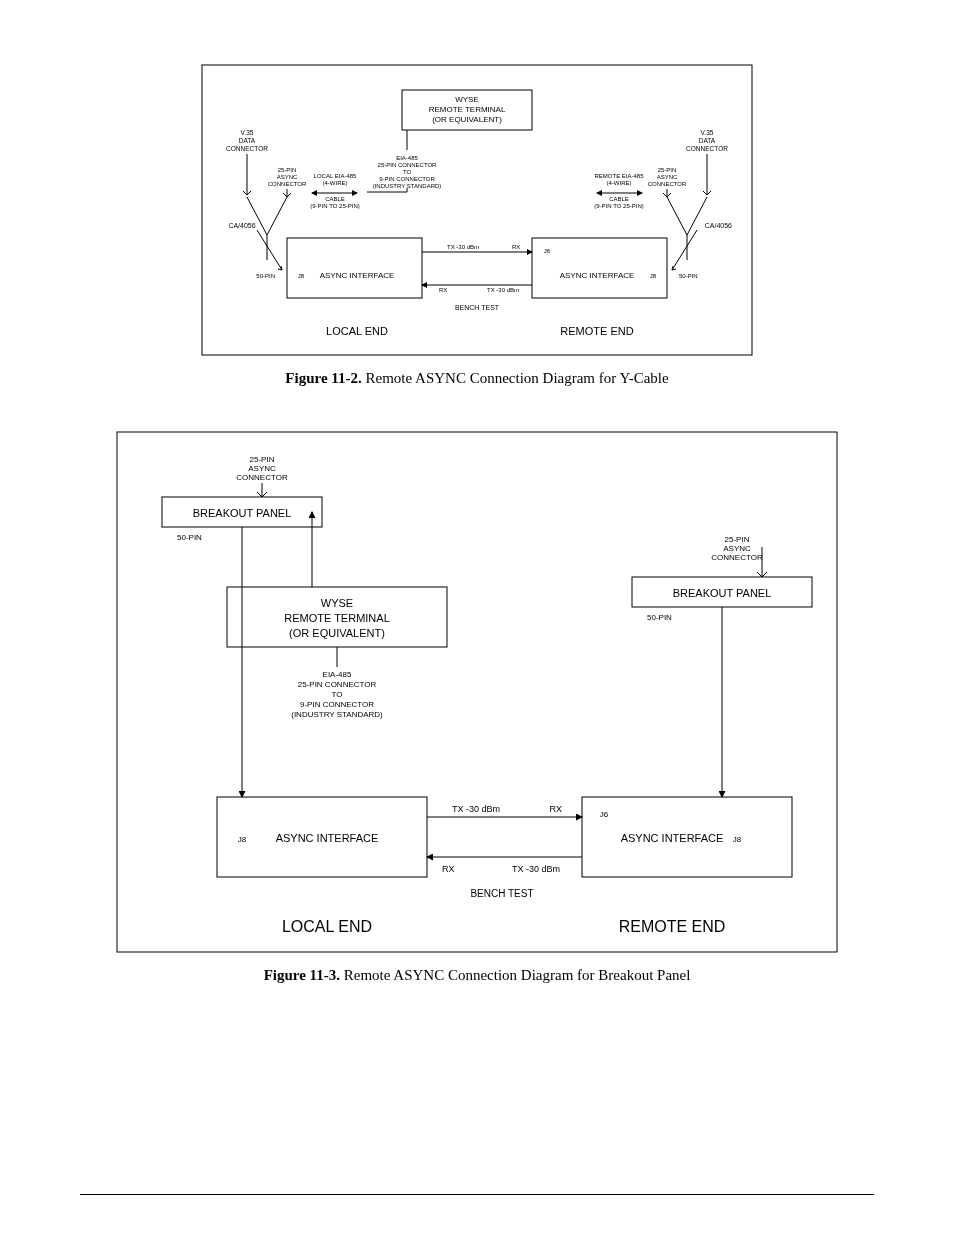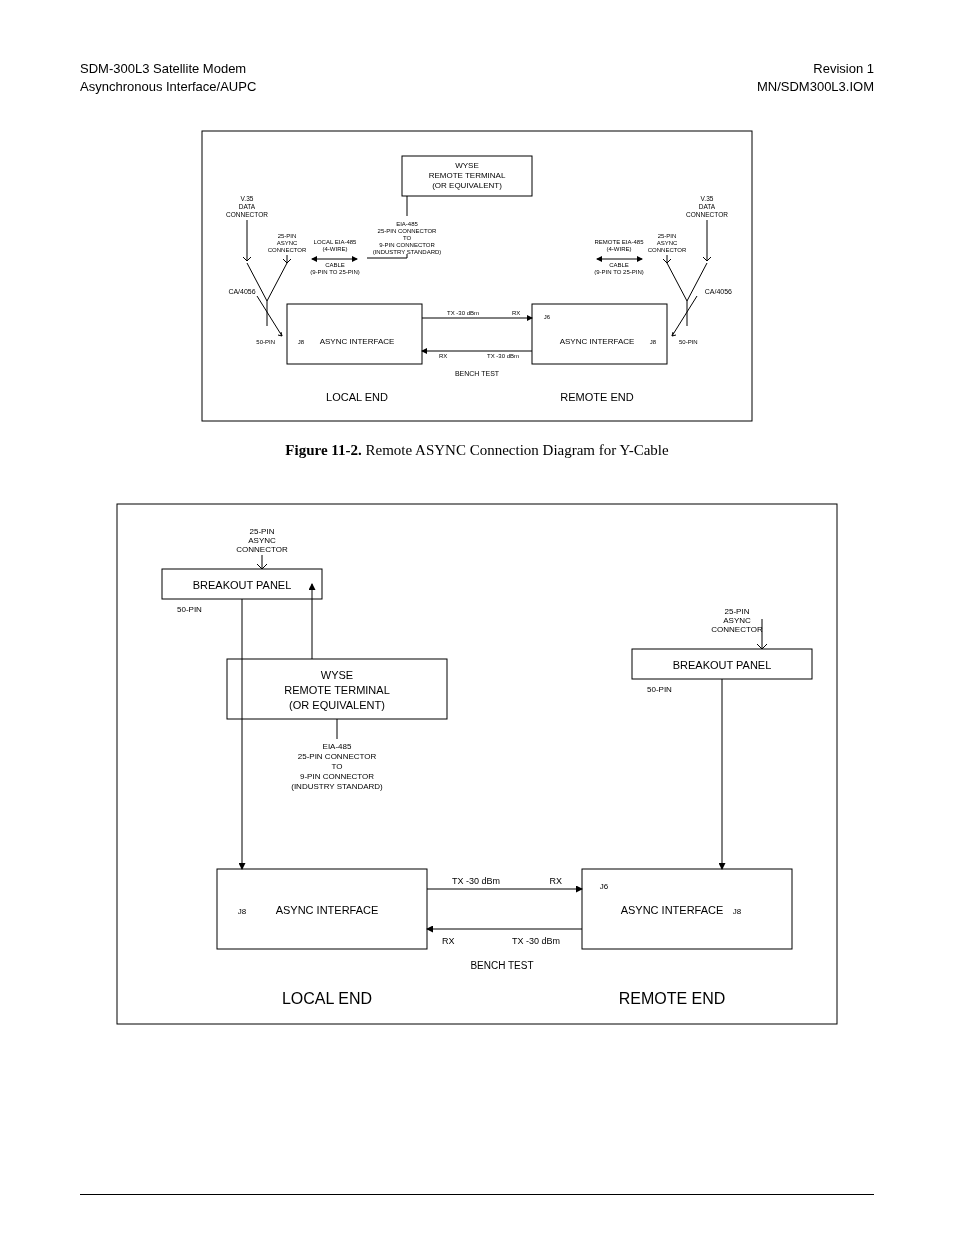--- a/index.html
+++ b/index.html
@@ -21,51 +21,41 @@
     font-size: 13px;
     line-height: 1.4;
     margin-bottom: 30px;
   }
   .header-left, .header-right { }
   .header-right { text-align: right; }
   .figure-wrap { text-align: center; margin-bottom: 40px; }
   .figure-caption {
     font-family: "Times New Roman", Times, serif;
     font-size: 15px;
-    margin-top: 12px;
+    margin-top: 6px;
     text-align: center;
   }
   .figure-caption .fignum { font-weight: bold; }
   svg text { font-family: Arial, Helvetica, sans-serif; }
   .footer {
     position: absolute;
     bottom: 30px;
     left: 0; right: 0;
     text-align: center;
     font-size: 13px;
   }
   .footer-line {
     border-top: 1px solid #000;
     margin: 0 80px 10px 80px;
   }
 </style>
 </head>
 <body>
 
 <div class="page">
-  <div class="header">
-    <div class="header-left">
-      <div>SDM-300L3 Satellite Modem</div>
-      <div>Asynchronous Interface/AUPC</div>
-    </div>
-    <div class="header-right">
-      <div>Revision 1</div>
-      <div>MN/SDM300L3.IOM</div>
-    </div>
-  </div>
 
   <div class="figure-wrap">
     <svg width="560" height="300" viewBox="0 0 560 300">
       <defs>
         <marker id="arrowR" markerWidth="6" markerHeight="6" refX="5" refY="3" orient="auto">
           <path d="M0,0 L6,3 L0,6 Z" fill="#000"></path>
         </marker>
         <marker id="arrowL" markerWidth="6" markerHeight="6" refX="1" refY="3" orient="auto">
           <path d="M6,0 L0,3 L6,6 Z" fill="#000"></path>
         </marker>
@@ -224,18 +214,22 @@
 
       <line x1="470" y1="430" x2="315" y2="430" stroke="#000" marker-end="url(#arrowR2)"></line>
       <text x="330" y="445" font-size="9">RX</text>
       <text x="400" y="445" font-size="9">TX -30 dBm</text>
 
       <text x="390" y="470" font-size="10" text-anchor="middle">BENCH TEST</text>
 
       <text x="215" y="505" font-size="16" text-anchor="middle">LOCAL END</text>
       <text x="560" y="505" font-size="16" text-anchor="middle">REMOTE END</text>
     </svg>
+    <div class="figure-caption">
+      <span class="fignum">Figure 11-3.</span>
+      <span>Remote ASYNC Connection Diagram for Breakout Panel</span>
+    </div>
   </div>
 
   <div class="footer">
     <div class="footer-line"></div>
   </div>
 </div>
 
 </body></html>

